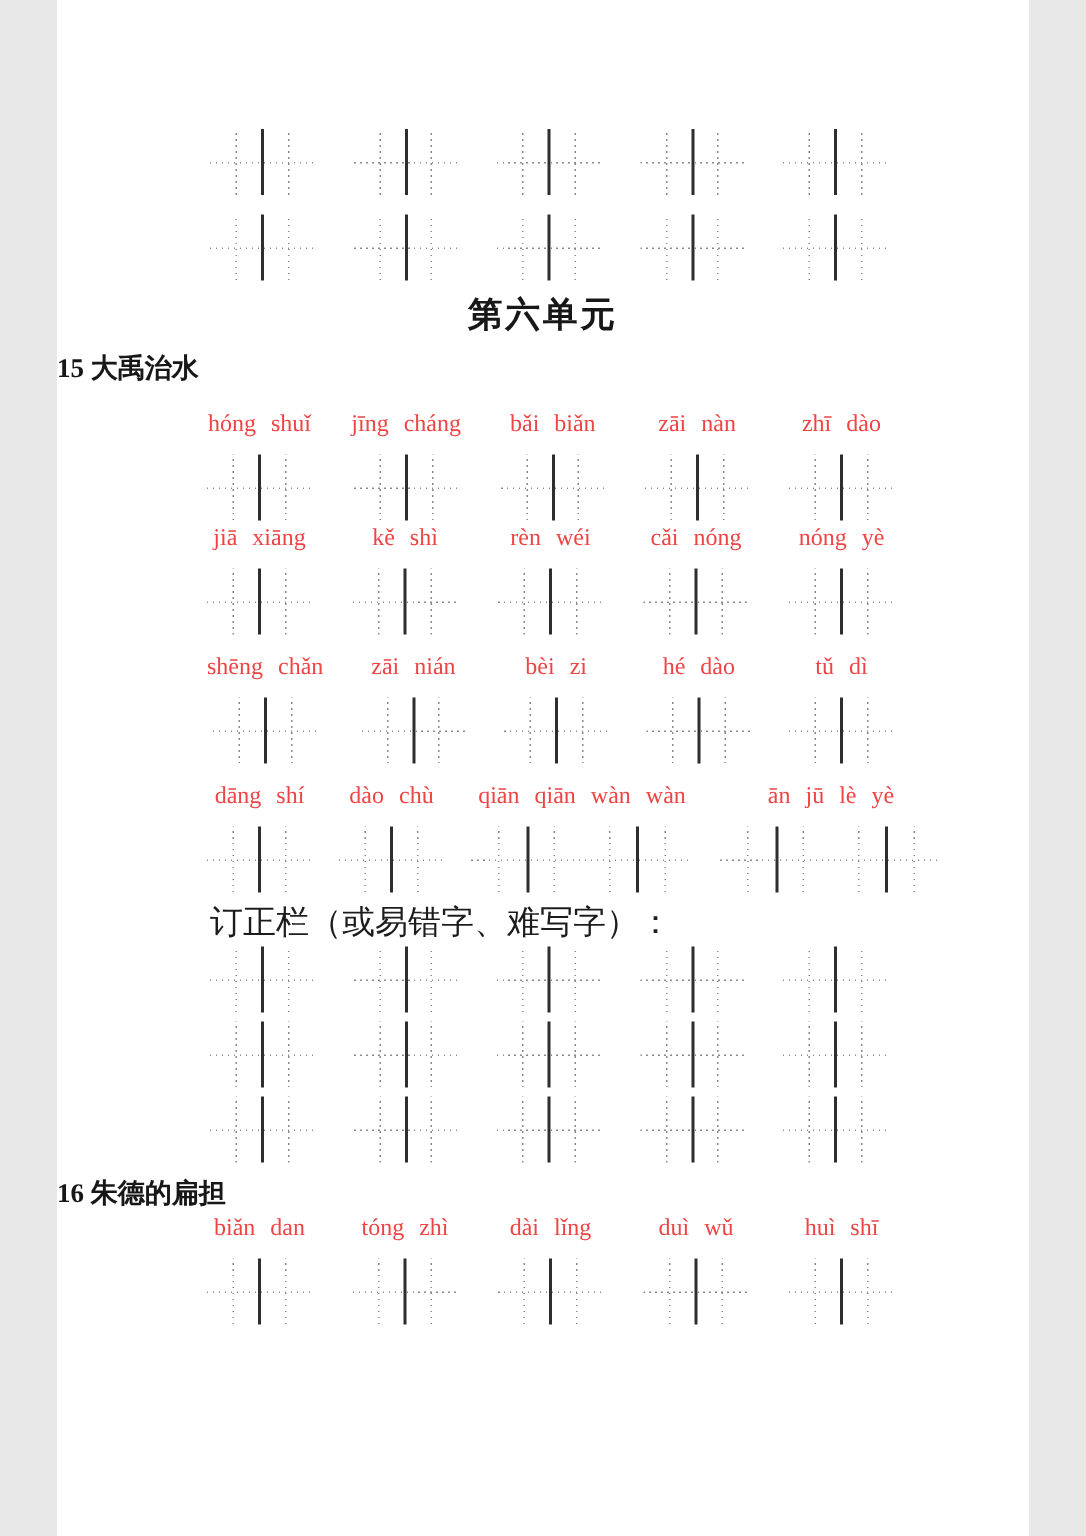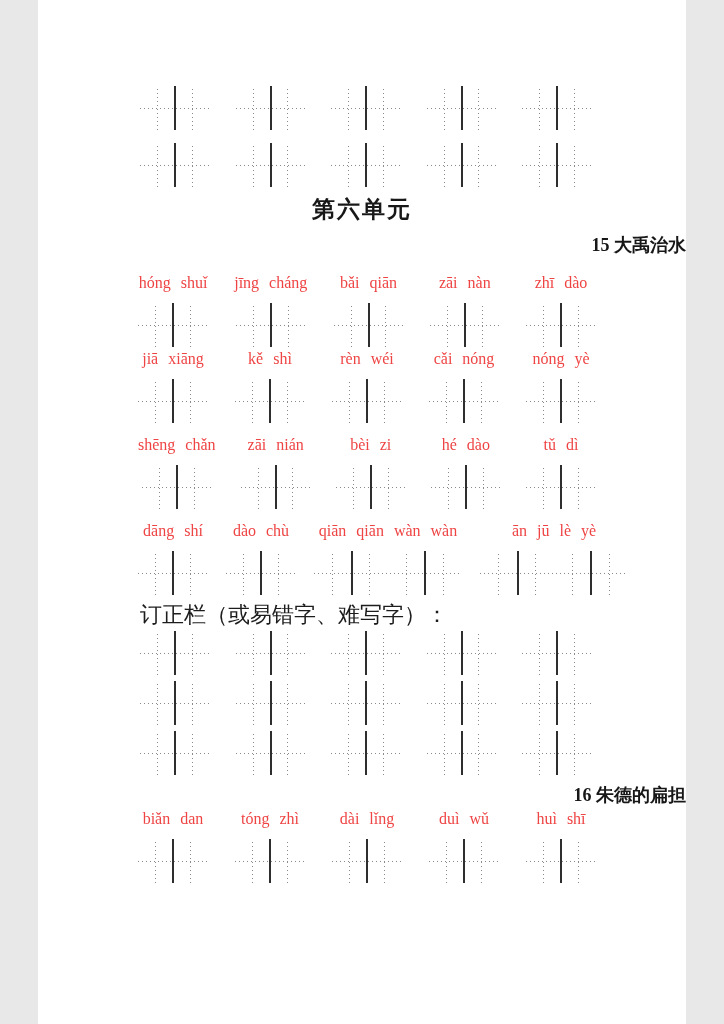--- a/index.html
+++ b/index.html
@@ -46,21 +46,21 @@
     color:#ef4444;
     margin-bottom:9px;
   }
   
   .unit-title{
     margin-top:8px;text-align:center;
     font-size:23px;line-height:28px;font-weight:bold;
     letter-spacing:2px;color:#171717;
   }
   .lesson-title{
-    text-align:right;font-weight:bold;
+    text-align:left;font-weight:bold;
     font-size:18px;line-height:24px;color:#171717;
     font-family:"Liberation Serif", serif;
   }
   .lesson-title.l15{margin-top:10px;}
   .lesson-title.l16{margin-top:8px;}
   .mt14{margin-top:14px;} .mt12{} .mt10{margin-top:10px;gap:18px;}
   .correction-label{
     margin-top:8px;margin-left:102px;
     font-size:22px;line-height:24px;color:#1c1c1c;
   }
@@ -96,21 +96,21 @@
   <div class="vrow mt14">
     <div class="vitem">
       <div class="pinyin">hóng shuǐ</div>
       <div class="grid pair"></div>
     </div>
     <div class="vitem">
       <div class="pinyin">jīng cháng</div>
       <div class="grid pair"></div>
     </div>
     <div class="vitem">
-      <div class="pinyin">bǎi qiān</div>
+      <div class="pinyin">bǎi biǎn</div>
       <div class="grid pair"></div>
     </div>
     <div class="vitem">
       <div class="pinyin">zāi nàn</div>
       <div class="grid pair"></div>
     </div>
     <div class="vitem">
       <div class="pinyin">zhī dào</div>
       <div class="grid pair"></div>
     </div>

